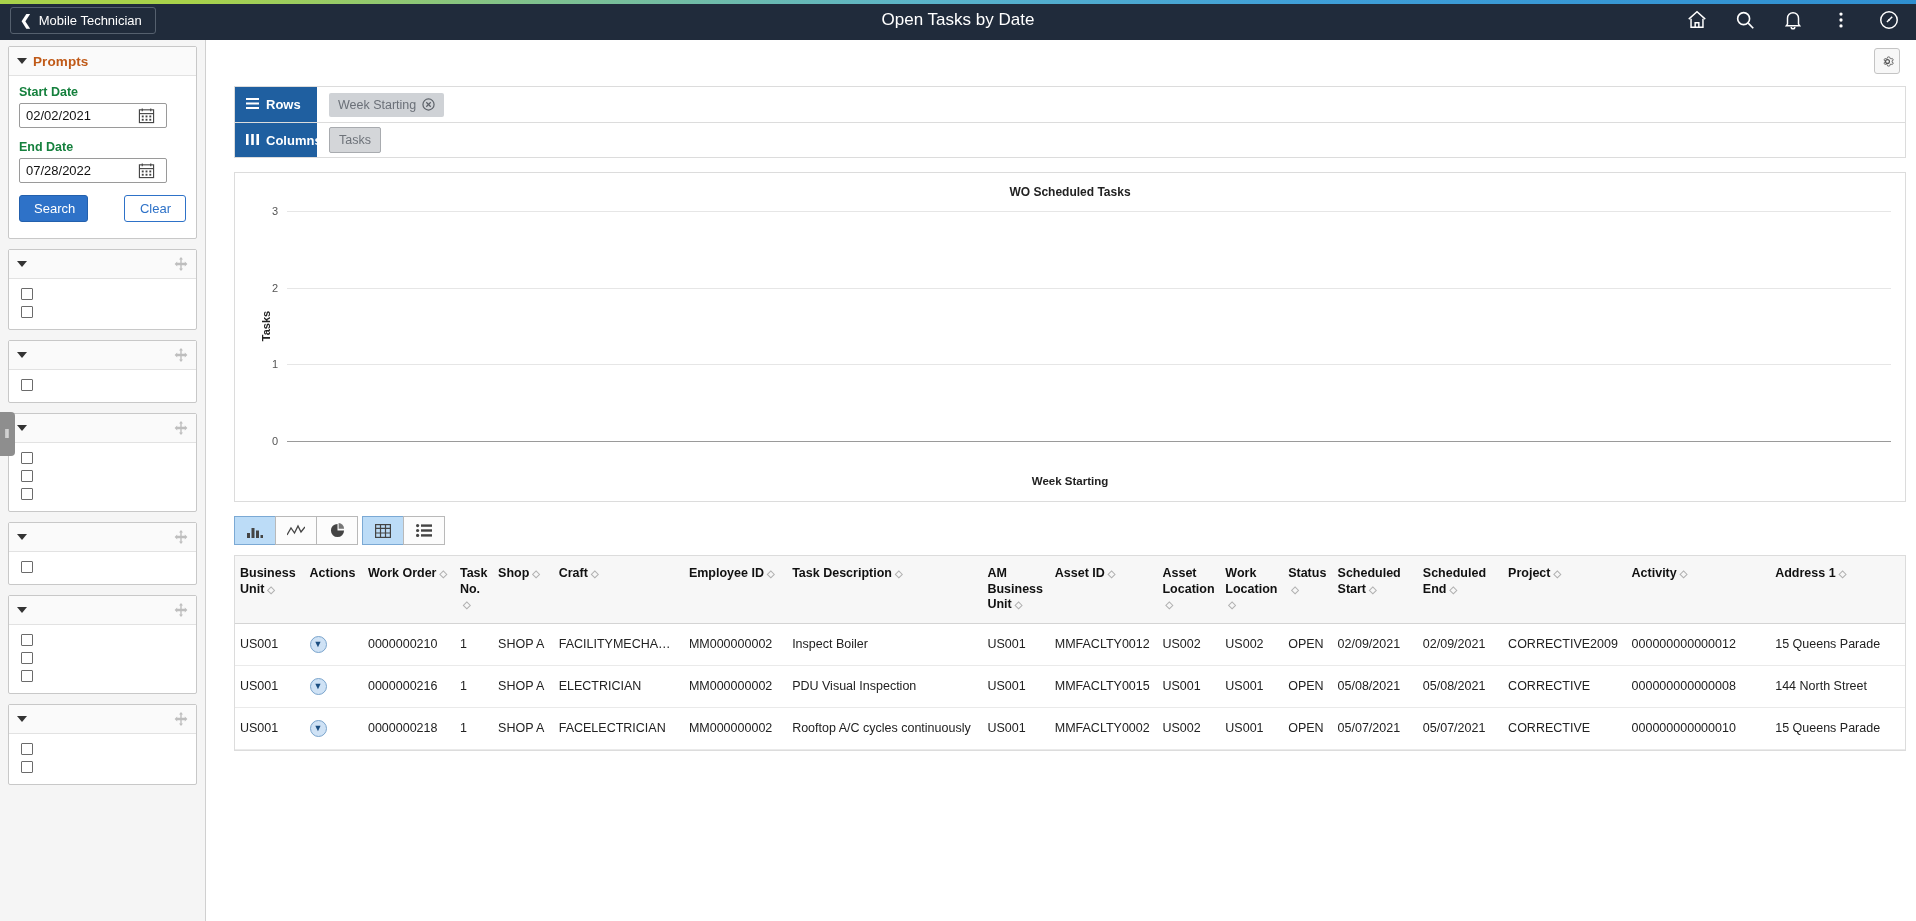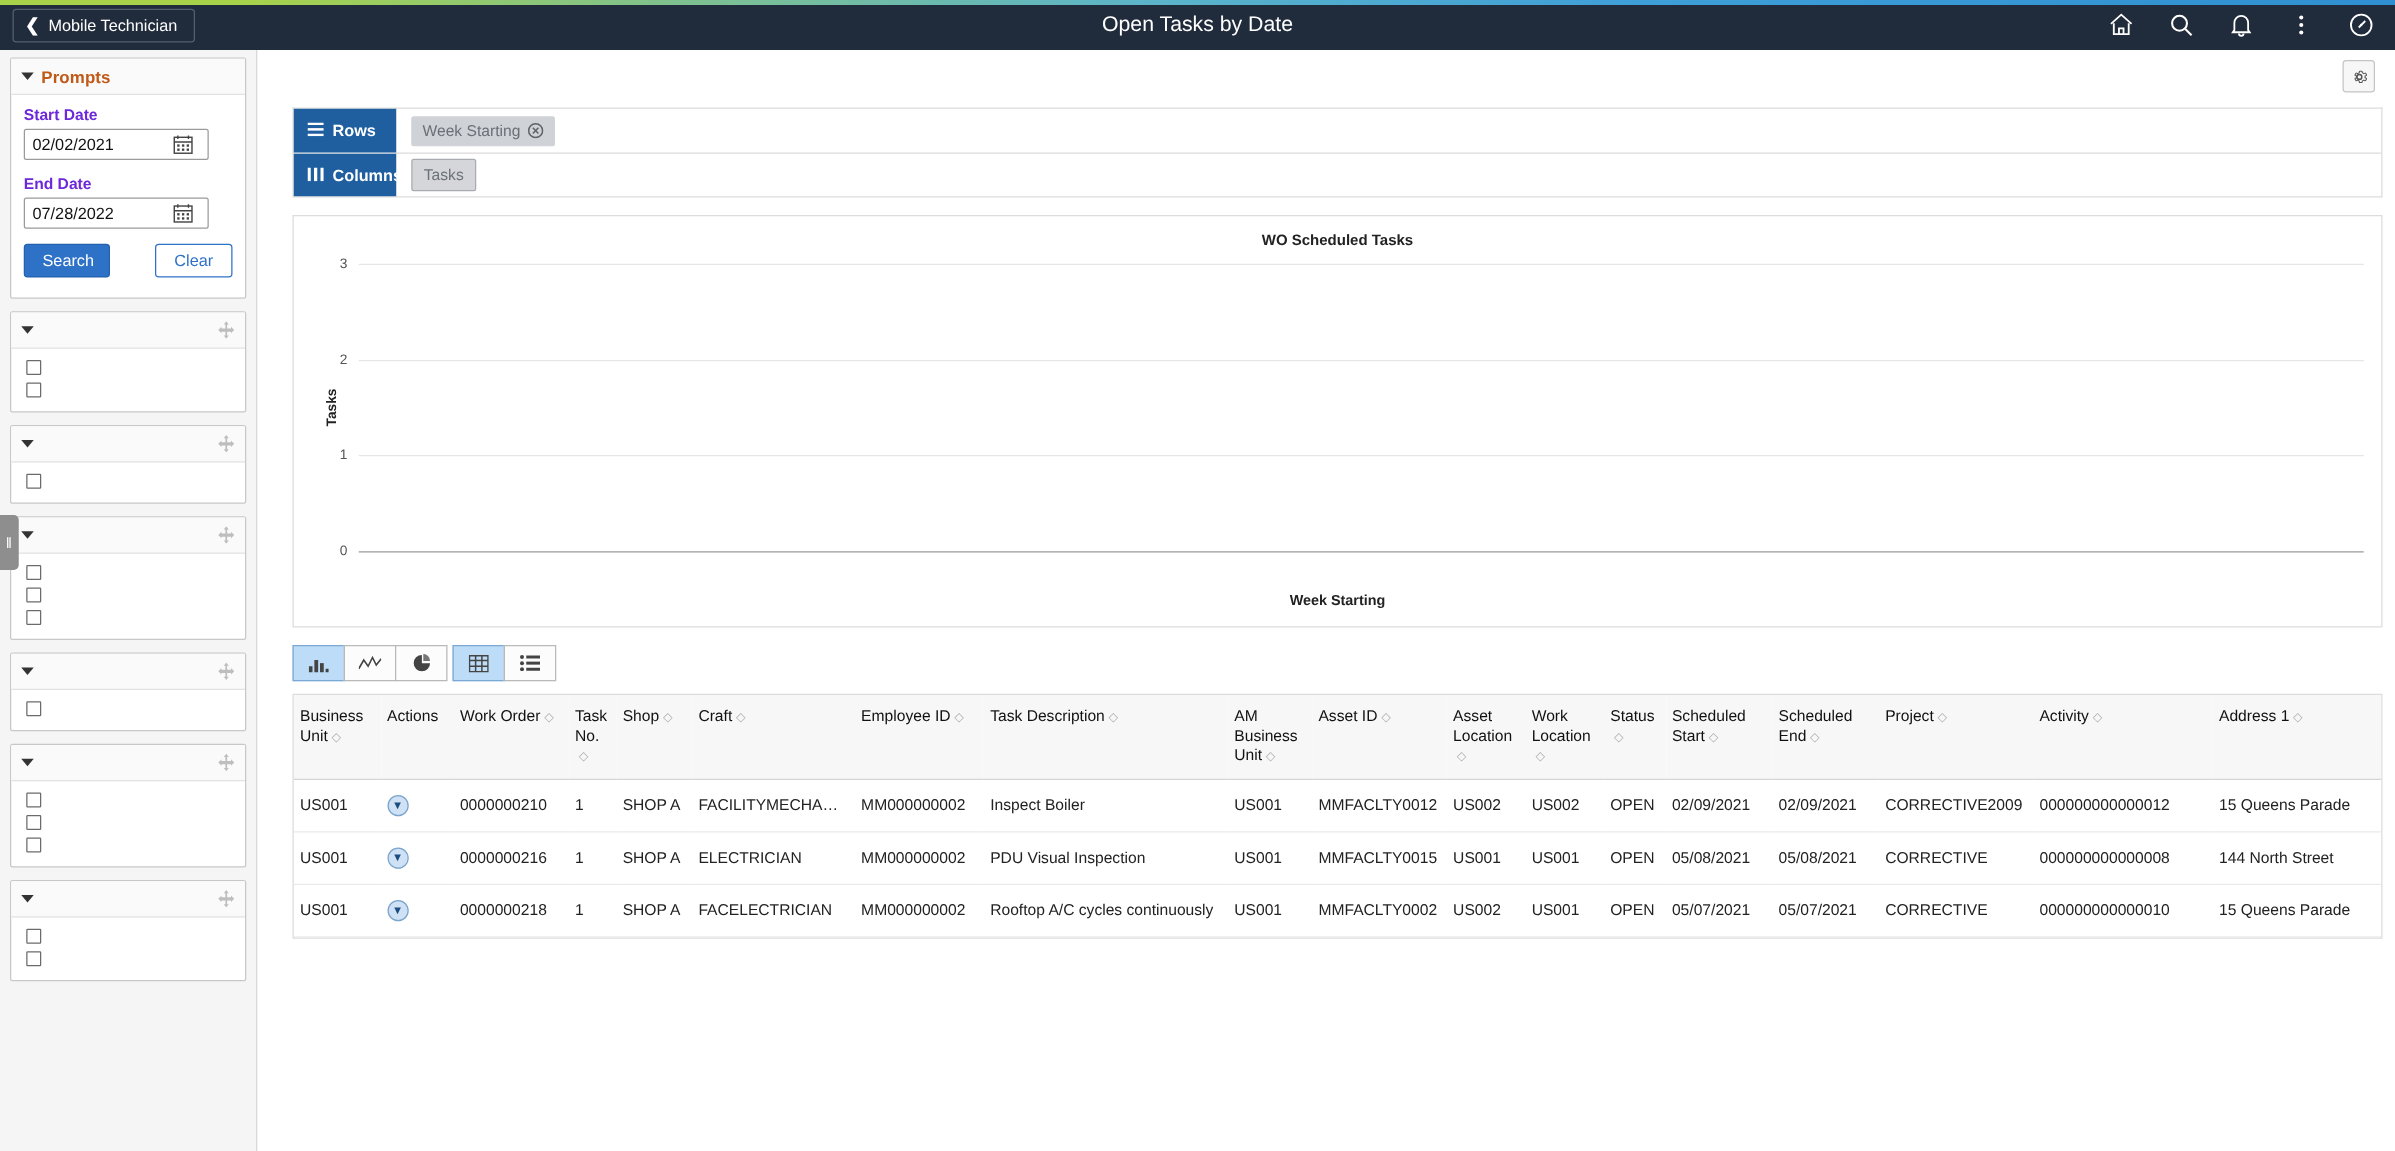--- a/index.html
+++ b/index.html
@@ -61,38 +61,38 @@
     margin-right: 6px; cursor: pointer;
   }
   .panel-title {
     color: #c05a18; font-size: 13.5px; font-weight: bold; letter-spacing: .1px;
   }
   .move-handle {
     margin-left: auto; width: 14px; height: 14px; opacity: .45; cursor: move;
   }
   .panel-body { padding: 9px 10px 10px 10px; }
 
-  .field-label { font-size: 12.5px; color: #6d28d9; margin-bottom: 4px; font-weight: bold; }
+  .field-label { font-size: 12.5px; color: #15803d; margin-bottom: 4px; font-weight: bold; }
   .date-wrap { position: relative; width: 140px; margin-bottom: 12px; }
   .date-input {
     width: 148px; height: 25px; border: 1px solid #9a9a9a; border-radius: 2px;
     padding: 0 26px 0 6px; font-size: 13px; font-family: "Liberation Sans", sans-serif;
     color: #111; background: #fff;
   }
   .cal-btn {
     position: absolute; right: 4px; top: 4px; width: 17px; height: 17px;
     cursor: pointer; background: none; border: 0; padding: 0;
   }
   .btn-row { display: flex; gap: 36px; margin-top: 4px; margin-bottom: 6px; }
   .btn {
     height: 27px; min-width: 62px; border-radius: 3px; font-size: 13px;
     cursor: pointer; font-family: "Liberation Sans", sans-serif; padding: 0 14px;
   }
   .btn-primary { background: #2e72c8; color: #fff; border: 1px solid #2360ad; }
-  .btn-secondary { background: #fff; color: #2e72c8; border: 1px solid #2e72c8; }
+  .btn-secondary { background: #fff; color: #2e72c8; border: 1px solid #2e72c8; text-align: right; }
 
   .facet-row {
     display: flex; align-items: center; gap: 8px; padding: 3px 2px;
     font-size: 12.5px; color: #333; cursor: pointer;
   }
   .cb {
     width: 12px; height: 12px; border: 1px solid #6b6b6b; background: #fff;
     flex: 0 0 12px; border-radius: 1px; cursor: pointer;
   }
 
@@ -181,21 +181,21 @@
   }
   .tg-btn:first-child { margin-left: 0; }
   .tg-btn.active { background: #bcdcf7; border-color: #7ba9d4; }
   .view-group { margin-top: 14px; }
 
   
   .table-wrap { margin-top: 10px; border: 1px solid #dcdcdc; overflow: hidden; }
   table { border-collapse: collapse; width: 100%; table-layout: fixed; }
   thead th {
     background: #f7f7f7; border-bottom: 1px solid #d4d4d4; text-align: left;
-    font-size: 12.5px; font-weight: normal; color: #111; padding: 10px 5px;
+    font-size: 12.5px; font-weight: bold; color: #111; padding: 10px 5px;
     vertical-align: top; line-height: 1.25;
   }
   .sortd { display: inline-block; color: #b0b0b0; font-size: 10px; margin-left: 3px; cursor: pointer; }
   tbody td {
     font-size: 12.5px; color: #222; padding: 12px 5px; border-bottom: 1px solid #eaeaea;
     white-space: nowrap; overflow: hidden; text-overflow: ellipsis;
   }
   .act-btn {
     width: 17px; height: 17px; border-radius: 50%; background: #cfe2f5;
     border: 1px solid #7aa4cc; display: flex; align-items: center;

